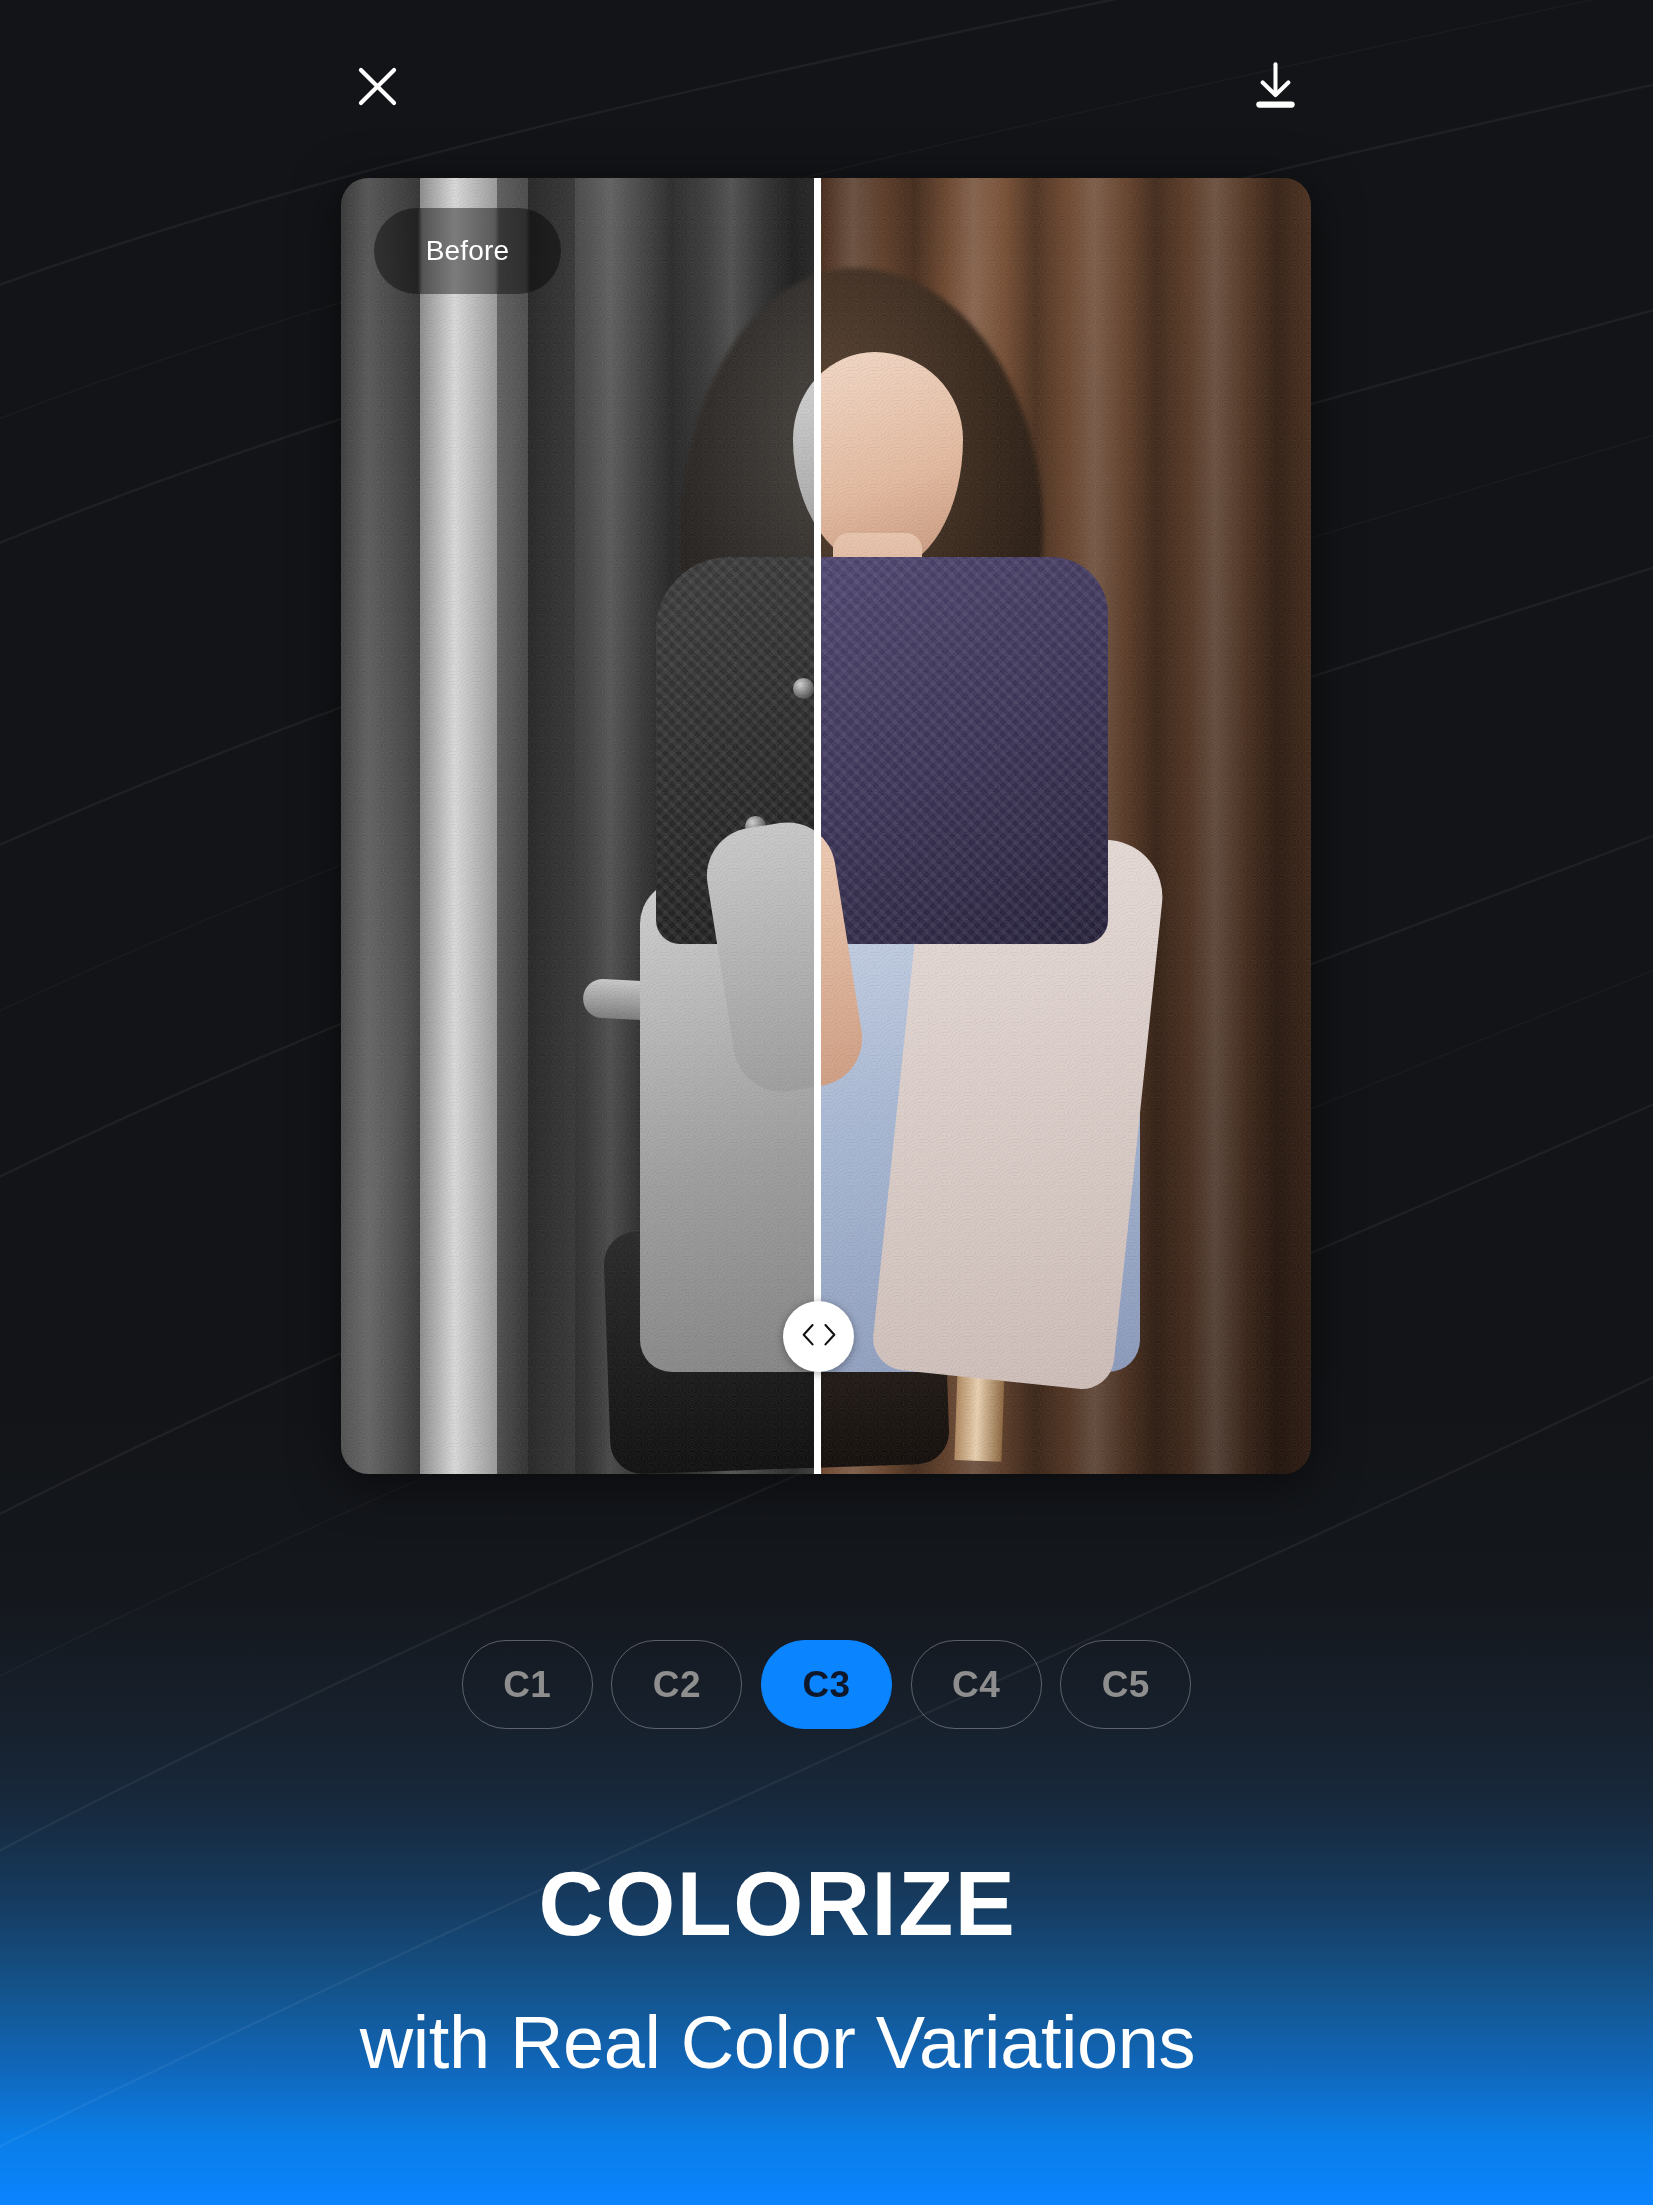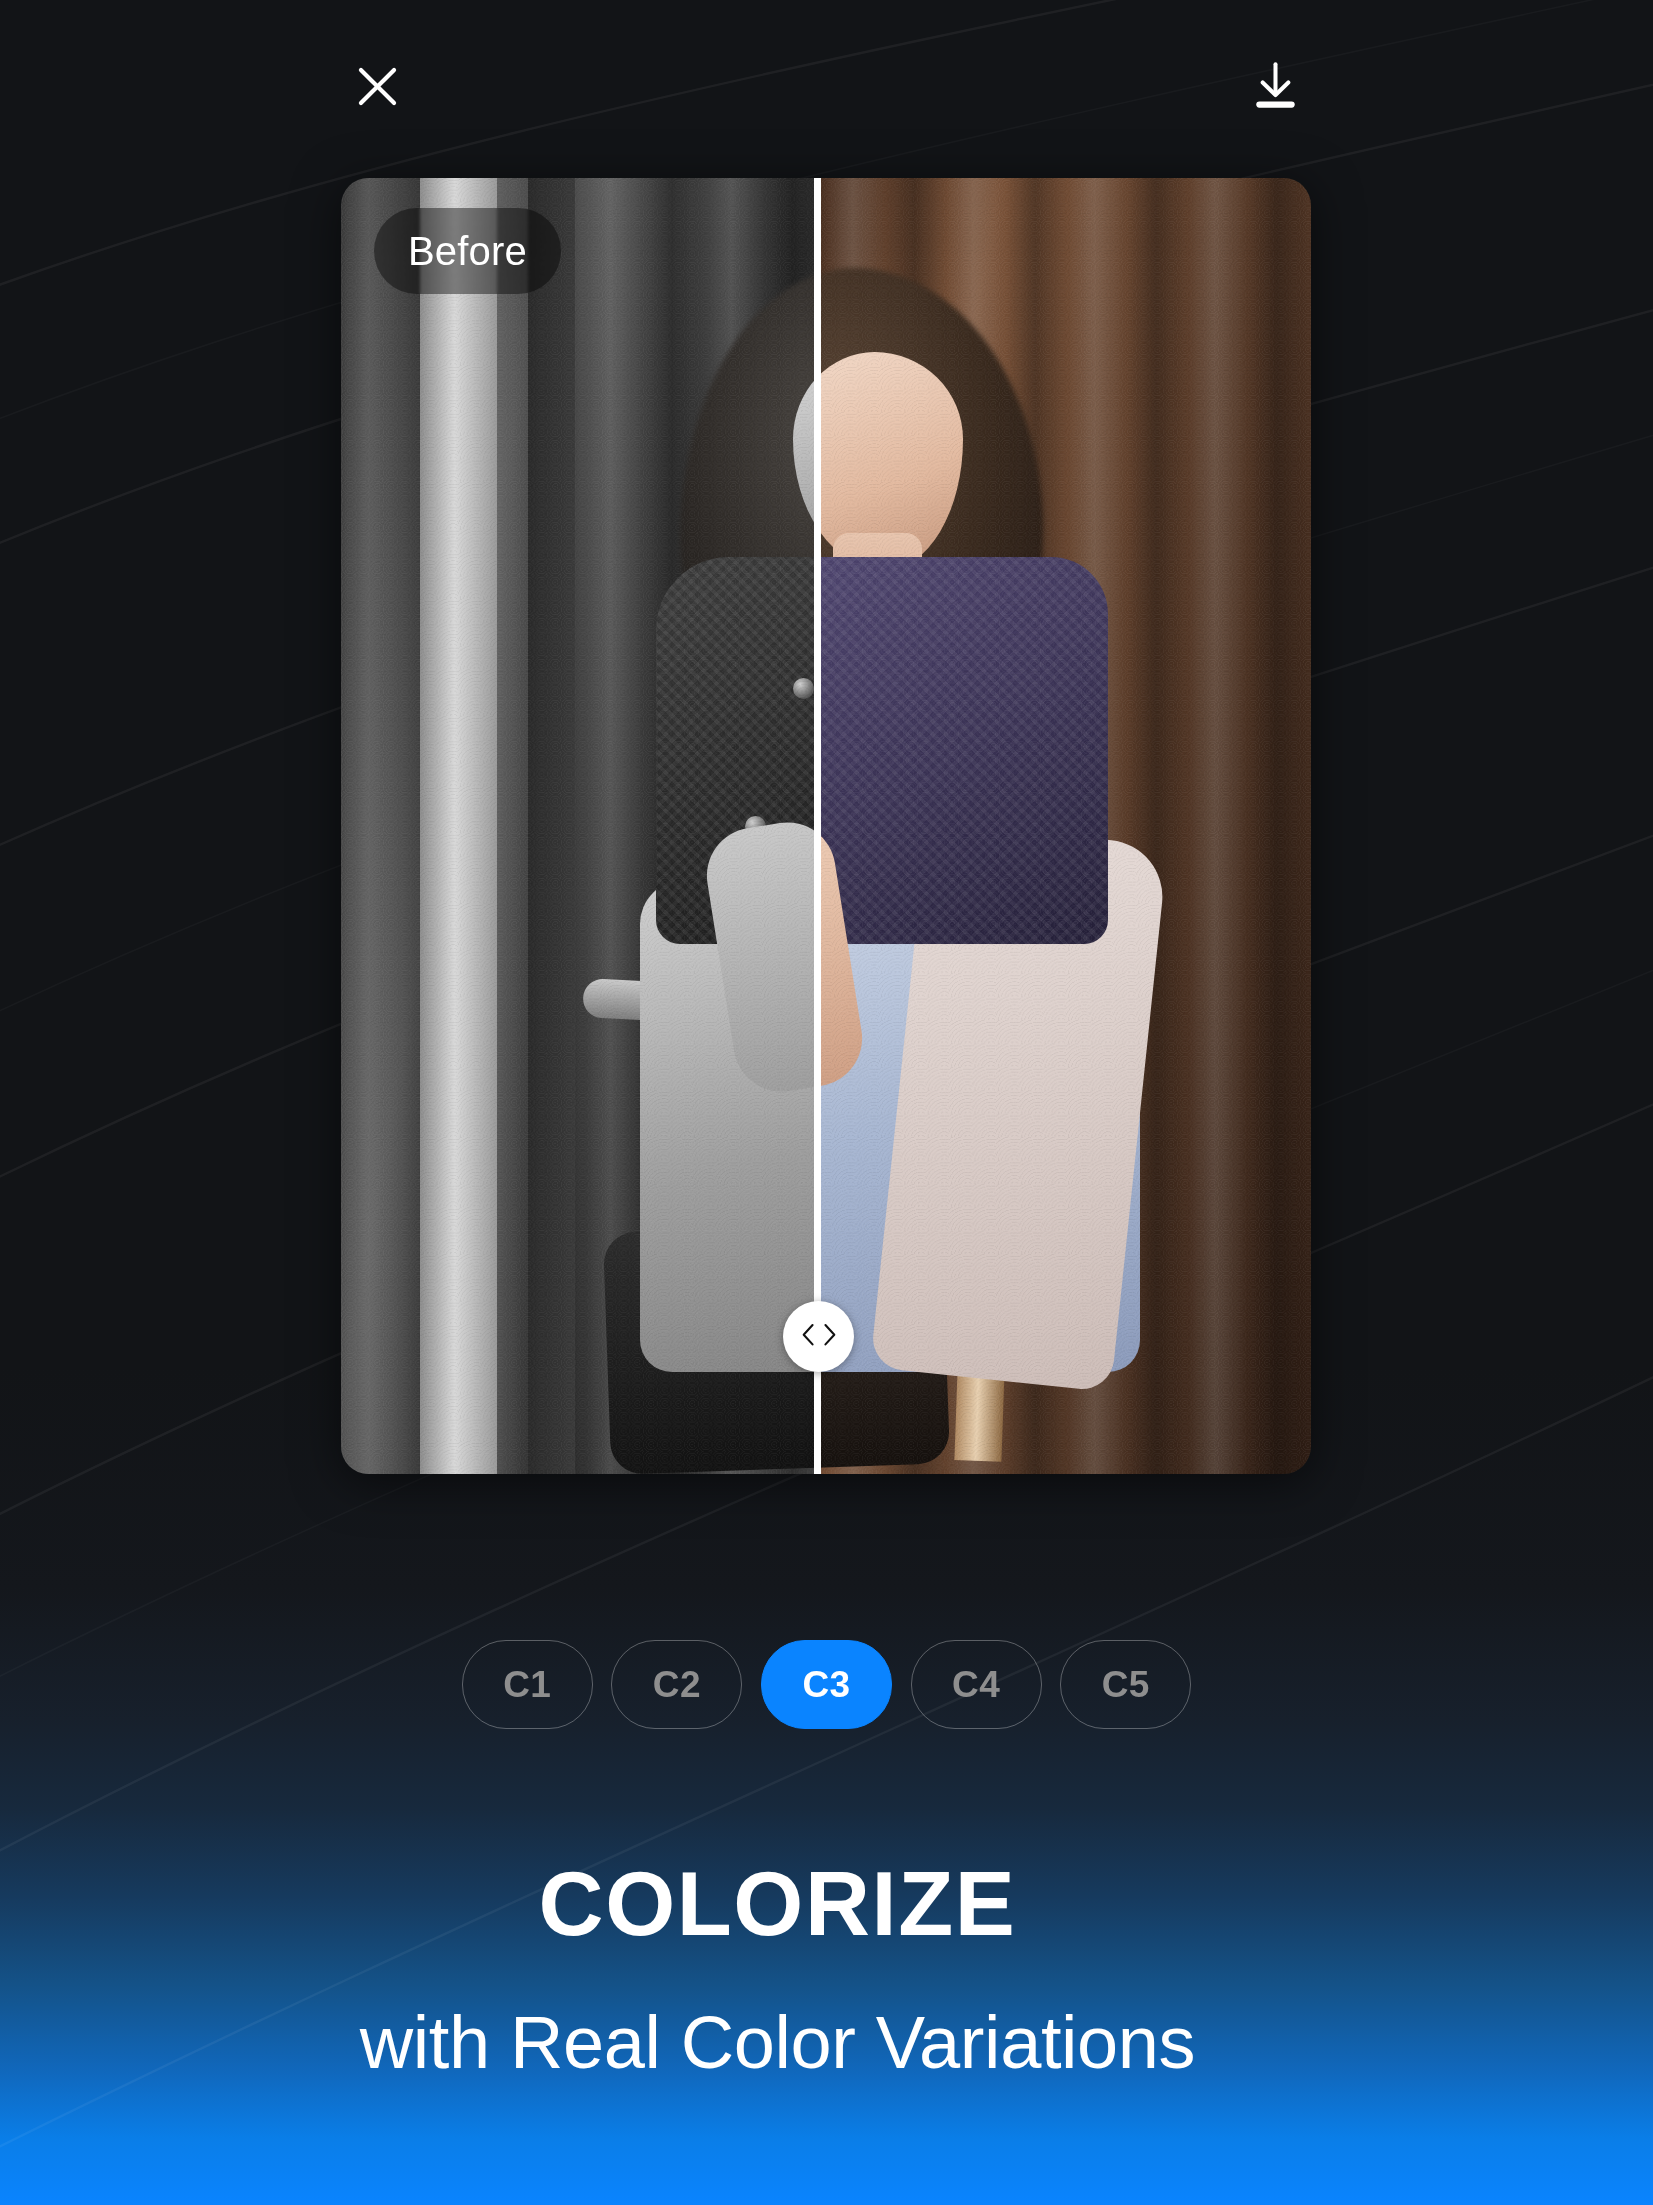--- a/index.html
+++ b/index.html
@@ -175,21 +175,21 @@
     background-size:13.7px 13.7px, 23.4px 23.4px;
   }
 
   
   .pill {
     position:absolute; top:208px;
     height:86px; min-width:186px;
     border-radius:43px;
     background:rgba(0,0,0,.42);
     display:flex; align-items:center; justify-content:center;
-    color:#fff; font-size:40px; letter-spacing:0.2px;
+    color:#fff; font-size:28px; letter-spacing:0.2px;
     z-index:7;
     backdrop-filter:blur(1.6px);
   }
   #before-pill { left:374px; width:187px; }
   #after-pill  { left:1107px; width:176px; }
 
   
   #divider {
     position:absolute; left:814px; top:178px;
     width:7.3px; height:1296px; background:#fff; z-index:7;
@@ -213,21 +213,21 @@
     border-radius:44px;
     border:1.6px solid rgba(255,255,255,.30);
     background:transparent;
     color:#8e8e8e;
     font-size:37px; font-weight:700; letter-spacing:0.4px;
     display:flex; align-items:center; justify-content:center;
   }
   .chip.selected {
     background:#0a84ff;
     border-color:#0a84ff;
-    color:#ffffff;
+    color:#0f172a;
   }
 
   
   .footer { position:absolute; left:0; width:1555px; text-align:center; z-index:6; }
   #headline {
     top:1853px;
     color:#fff;
     font-size:90px; font-weight:700;
     letter-spacing:1.6px;
   }

